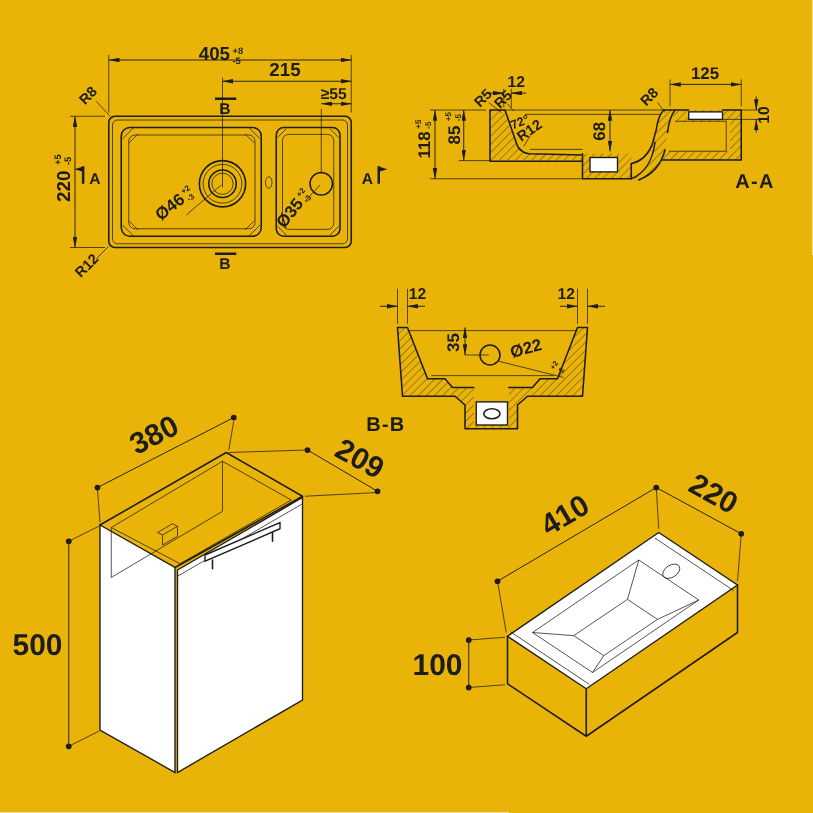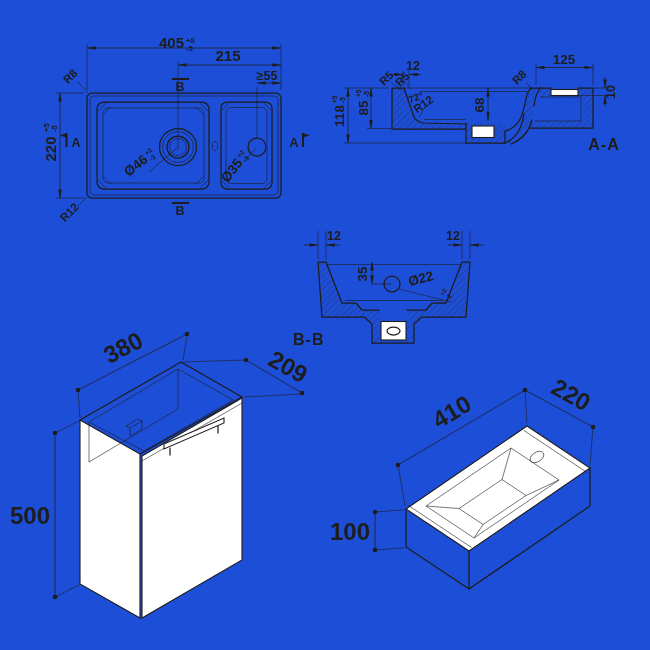--- a/index.html
+++ b/index.html
@@ -1,16 +1,16 @@
 <!DOCTYPE html>
 <html><head>
 <meta charset="utf-8">
 <style>
   html,body{margin:0;padding:0;background:#ffffff;}
-  .stage{width:650px;height:650px;position:relative;background:#1d4ed8;overflow:hidden;}
+  .stage{width:650px;height:650px;position:relative;background:#eab308;overflow:hidden;}
   svg{display:block;}
   svg text{font-family:"Liberation Sans","DejaVu Sans",sans-serif;font-weight:bold;fill:#1d1d1d;}
   .ln{stroke:#1d1d1d;fill:none;stroke-width:1.25;stroke-linecap:round;stroke-linejoin:round;}
   .th{stroke:#1d1d1d;fill:none;stroke-width:0.6;}
   .dim{stroke:#1d1d1d;fill:none;stroke-width:0.75;}
   .bold{stroke:#1d1d1d;fill:none;stroke-width:2;}
   .wh{fill:#ffffff;stroke:#1d1d1d;stroke-width:1.1;}
   .hp{fill:url(#hatch);stroke:none;}
   .dot{fill:#1d1d1d;stroke:none;}
   .t15{font-size:15px;} .t13{font-size:13.5px;}

